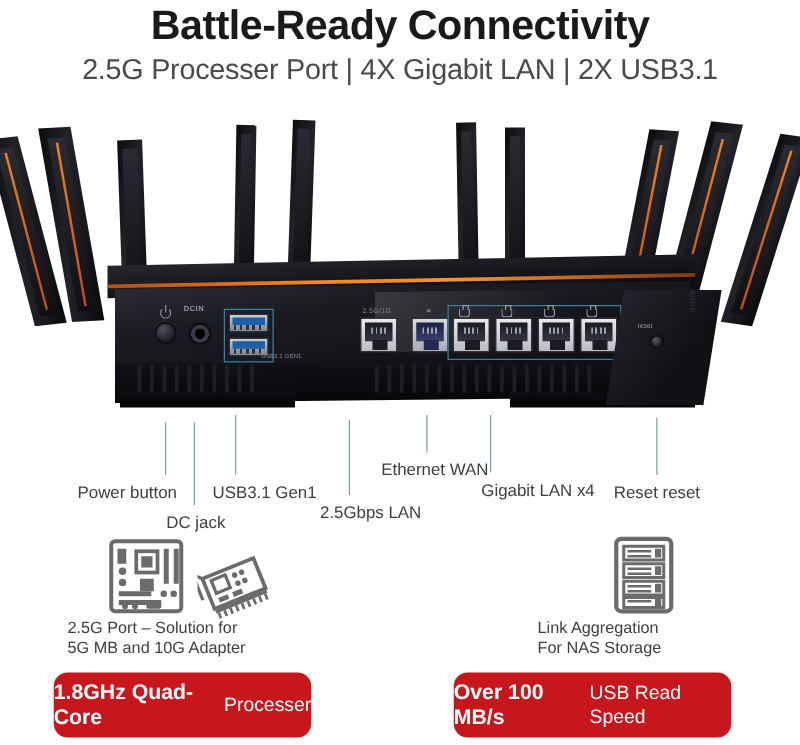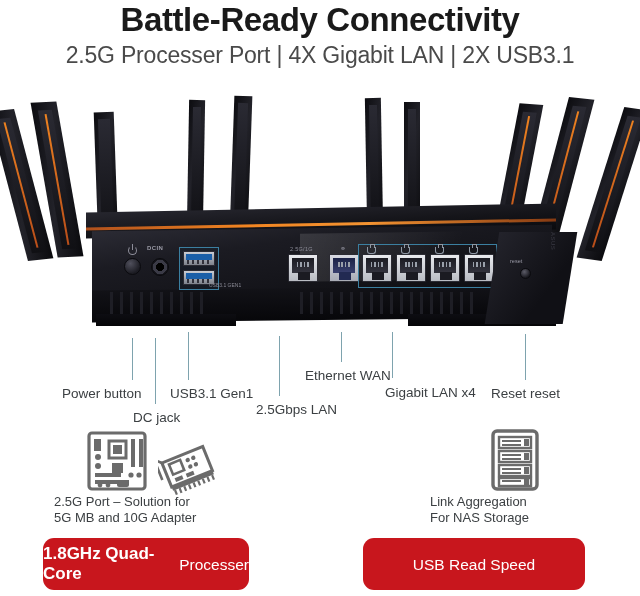--- a/index.html
+++ b/index.html
@@ -457,14 +457,15 @@
     <div class="feat-cap">Link Aggregation</div>
     <div class="feat-cap">For NAS Storage</div>
   </div>
 </div>
 
 <div class="banner left">
   <div class="l1">1.8GHz Quad-Core</div>
   <div class="l2">Processer</div>
 </div>
 <div class="banner right">
+  <div class="l1">Over 100 MB/s</div>
   <div class="l2">USB Read Speed</div>
 </div>
 
 </body></html>

